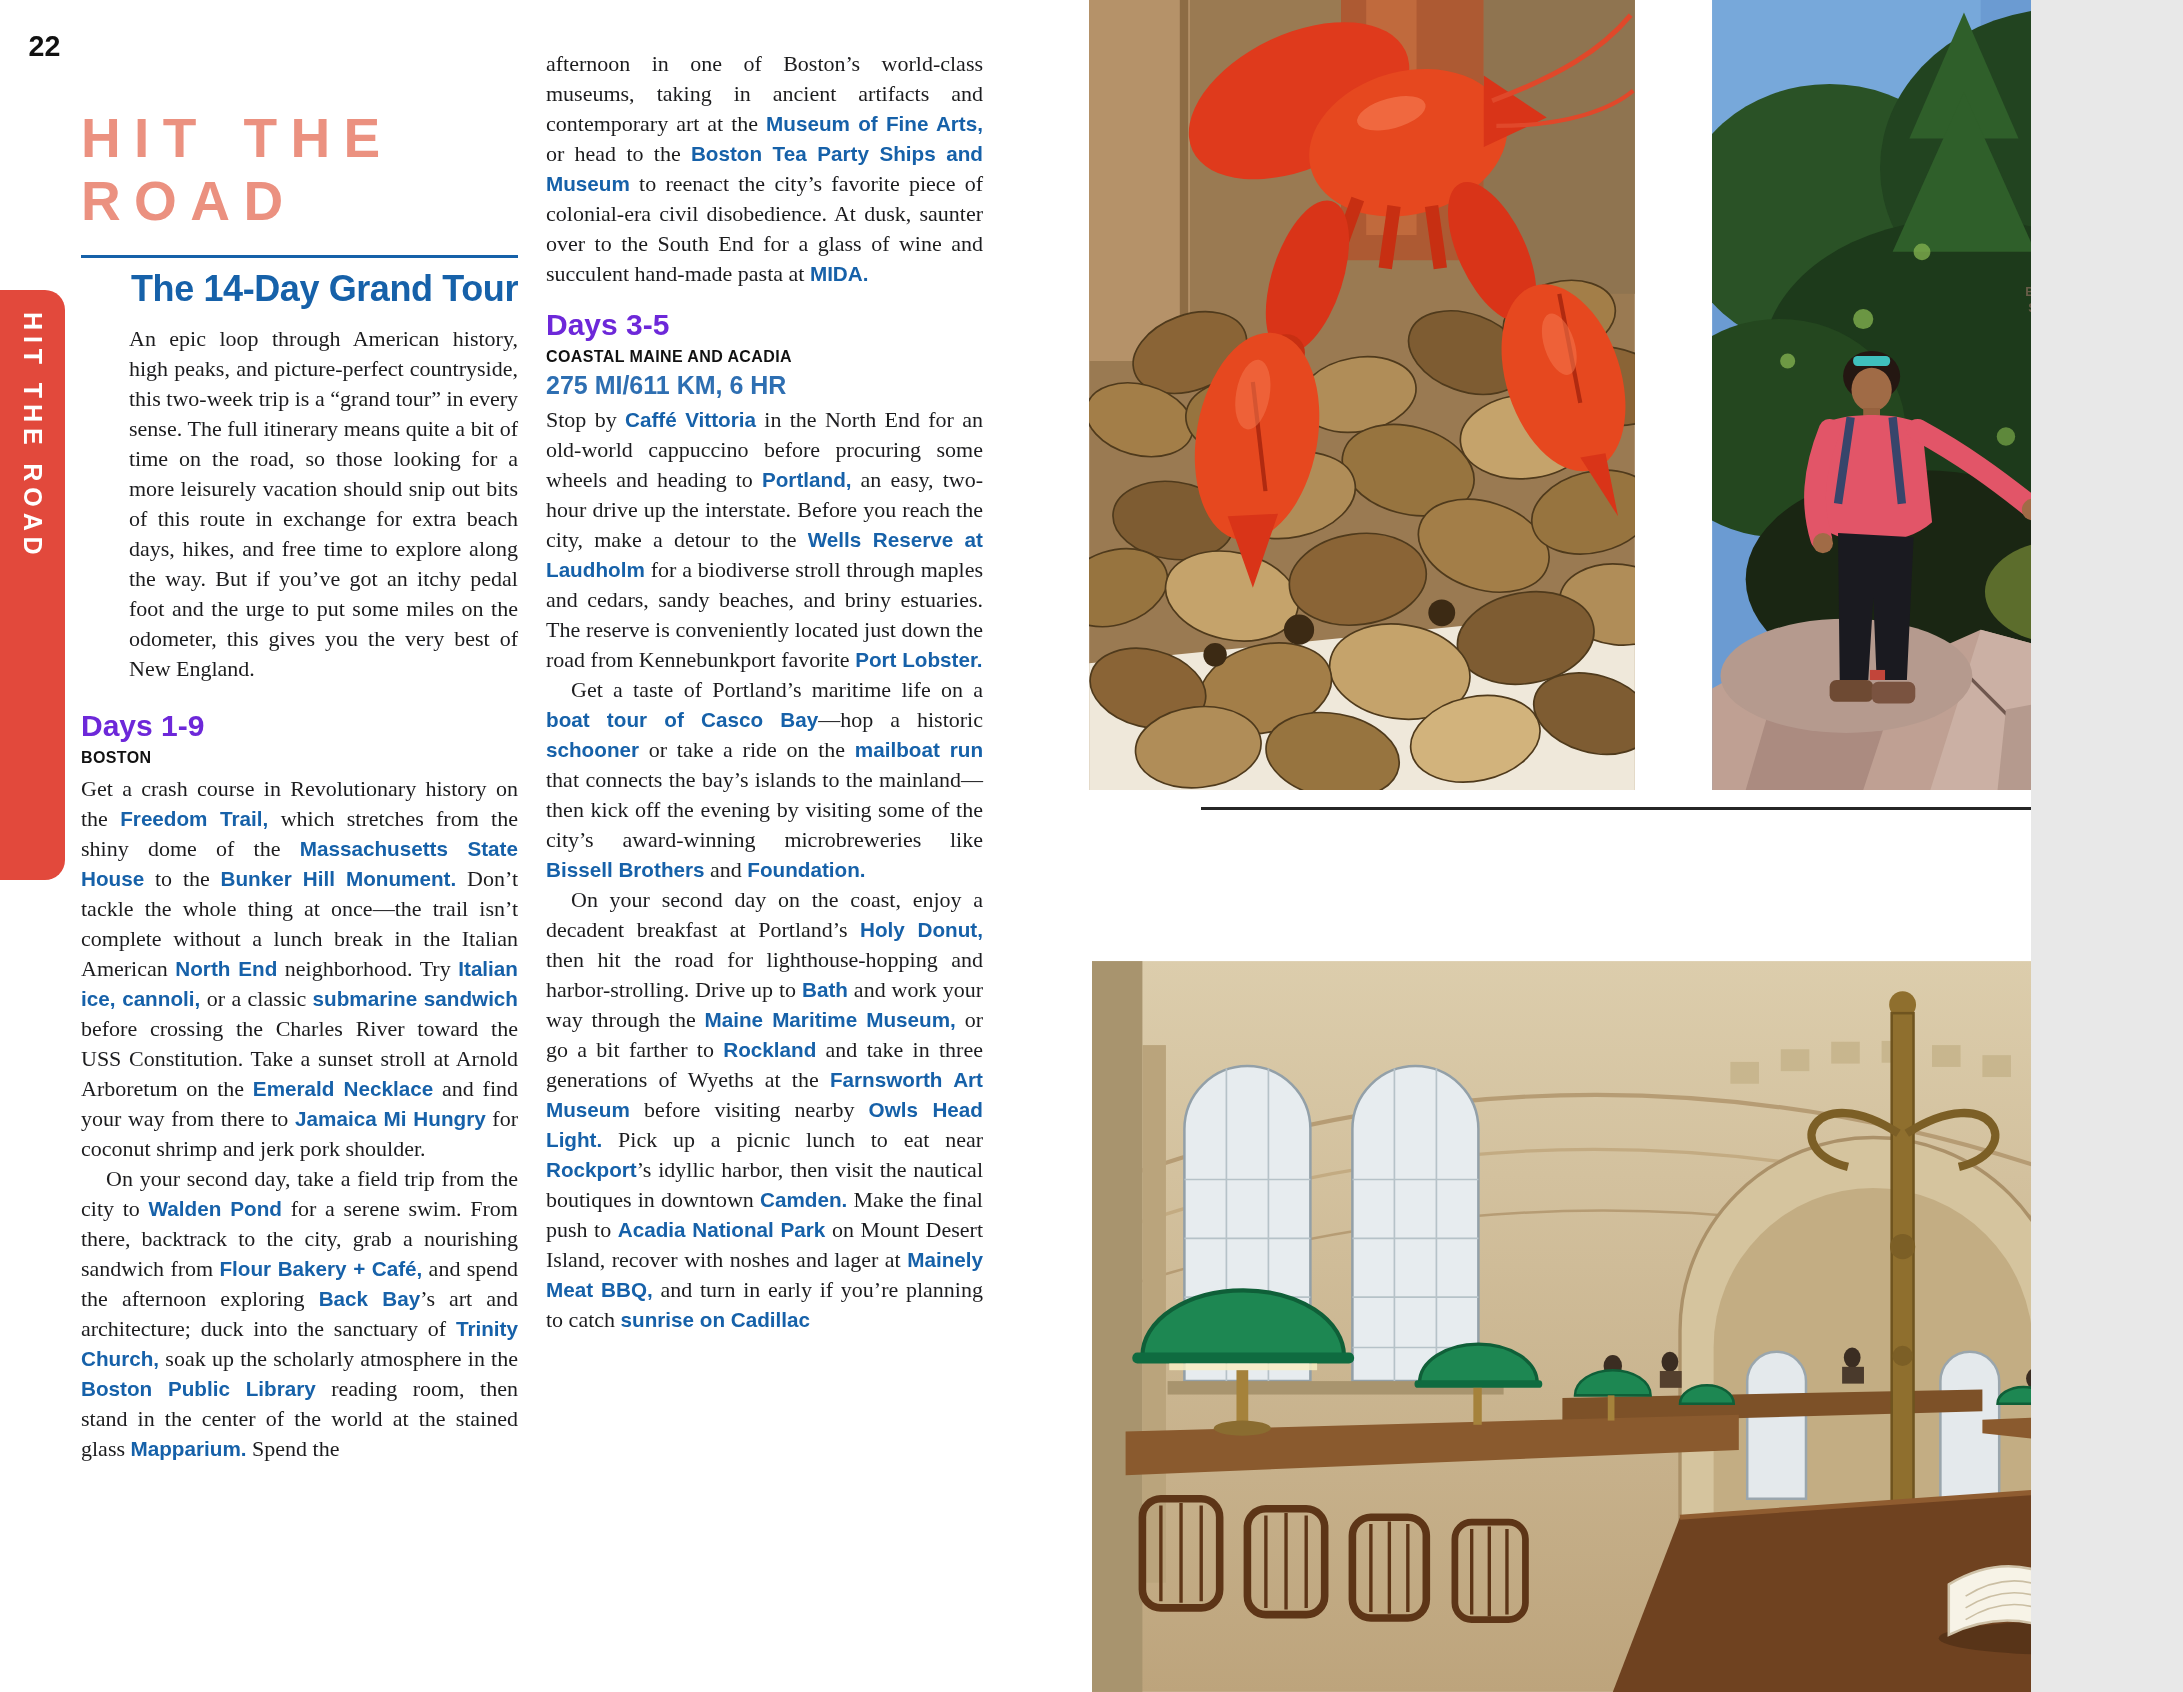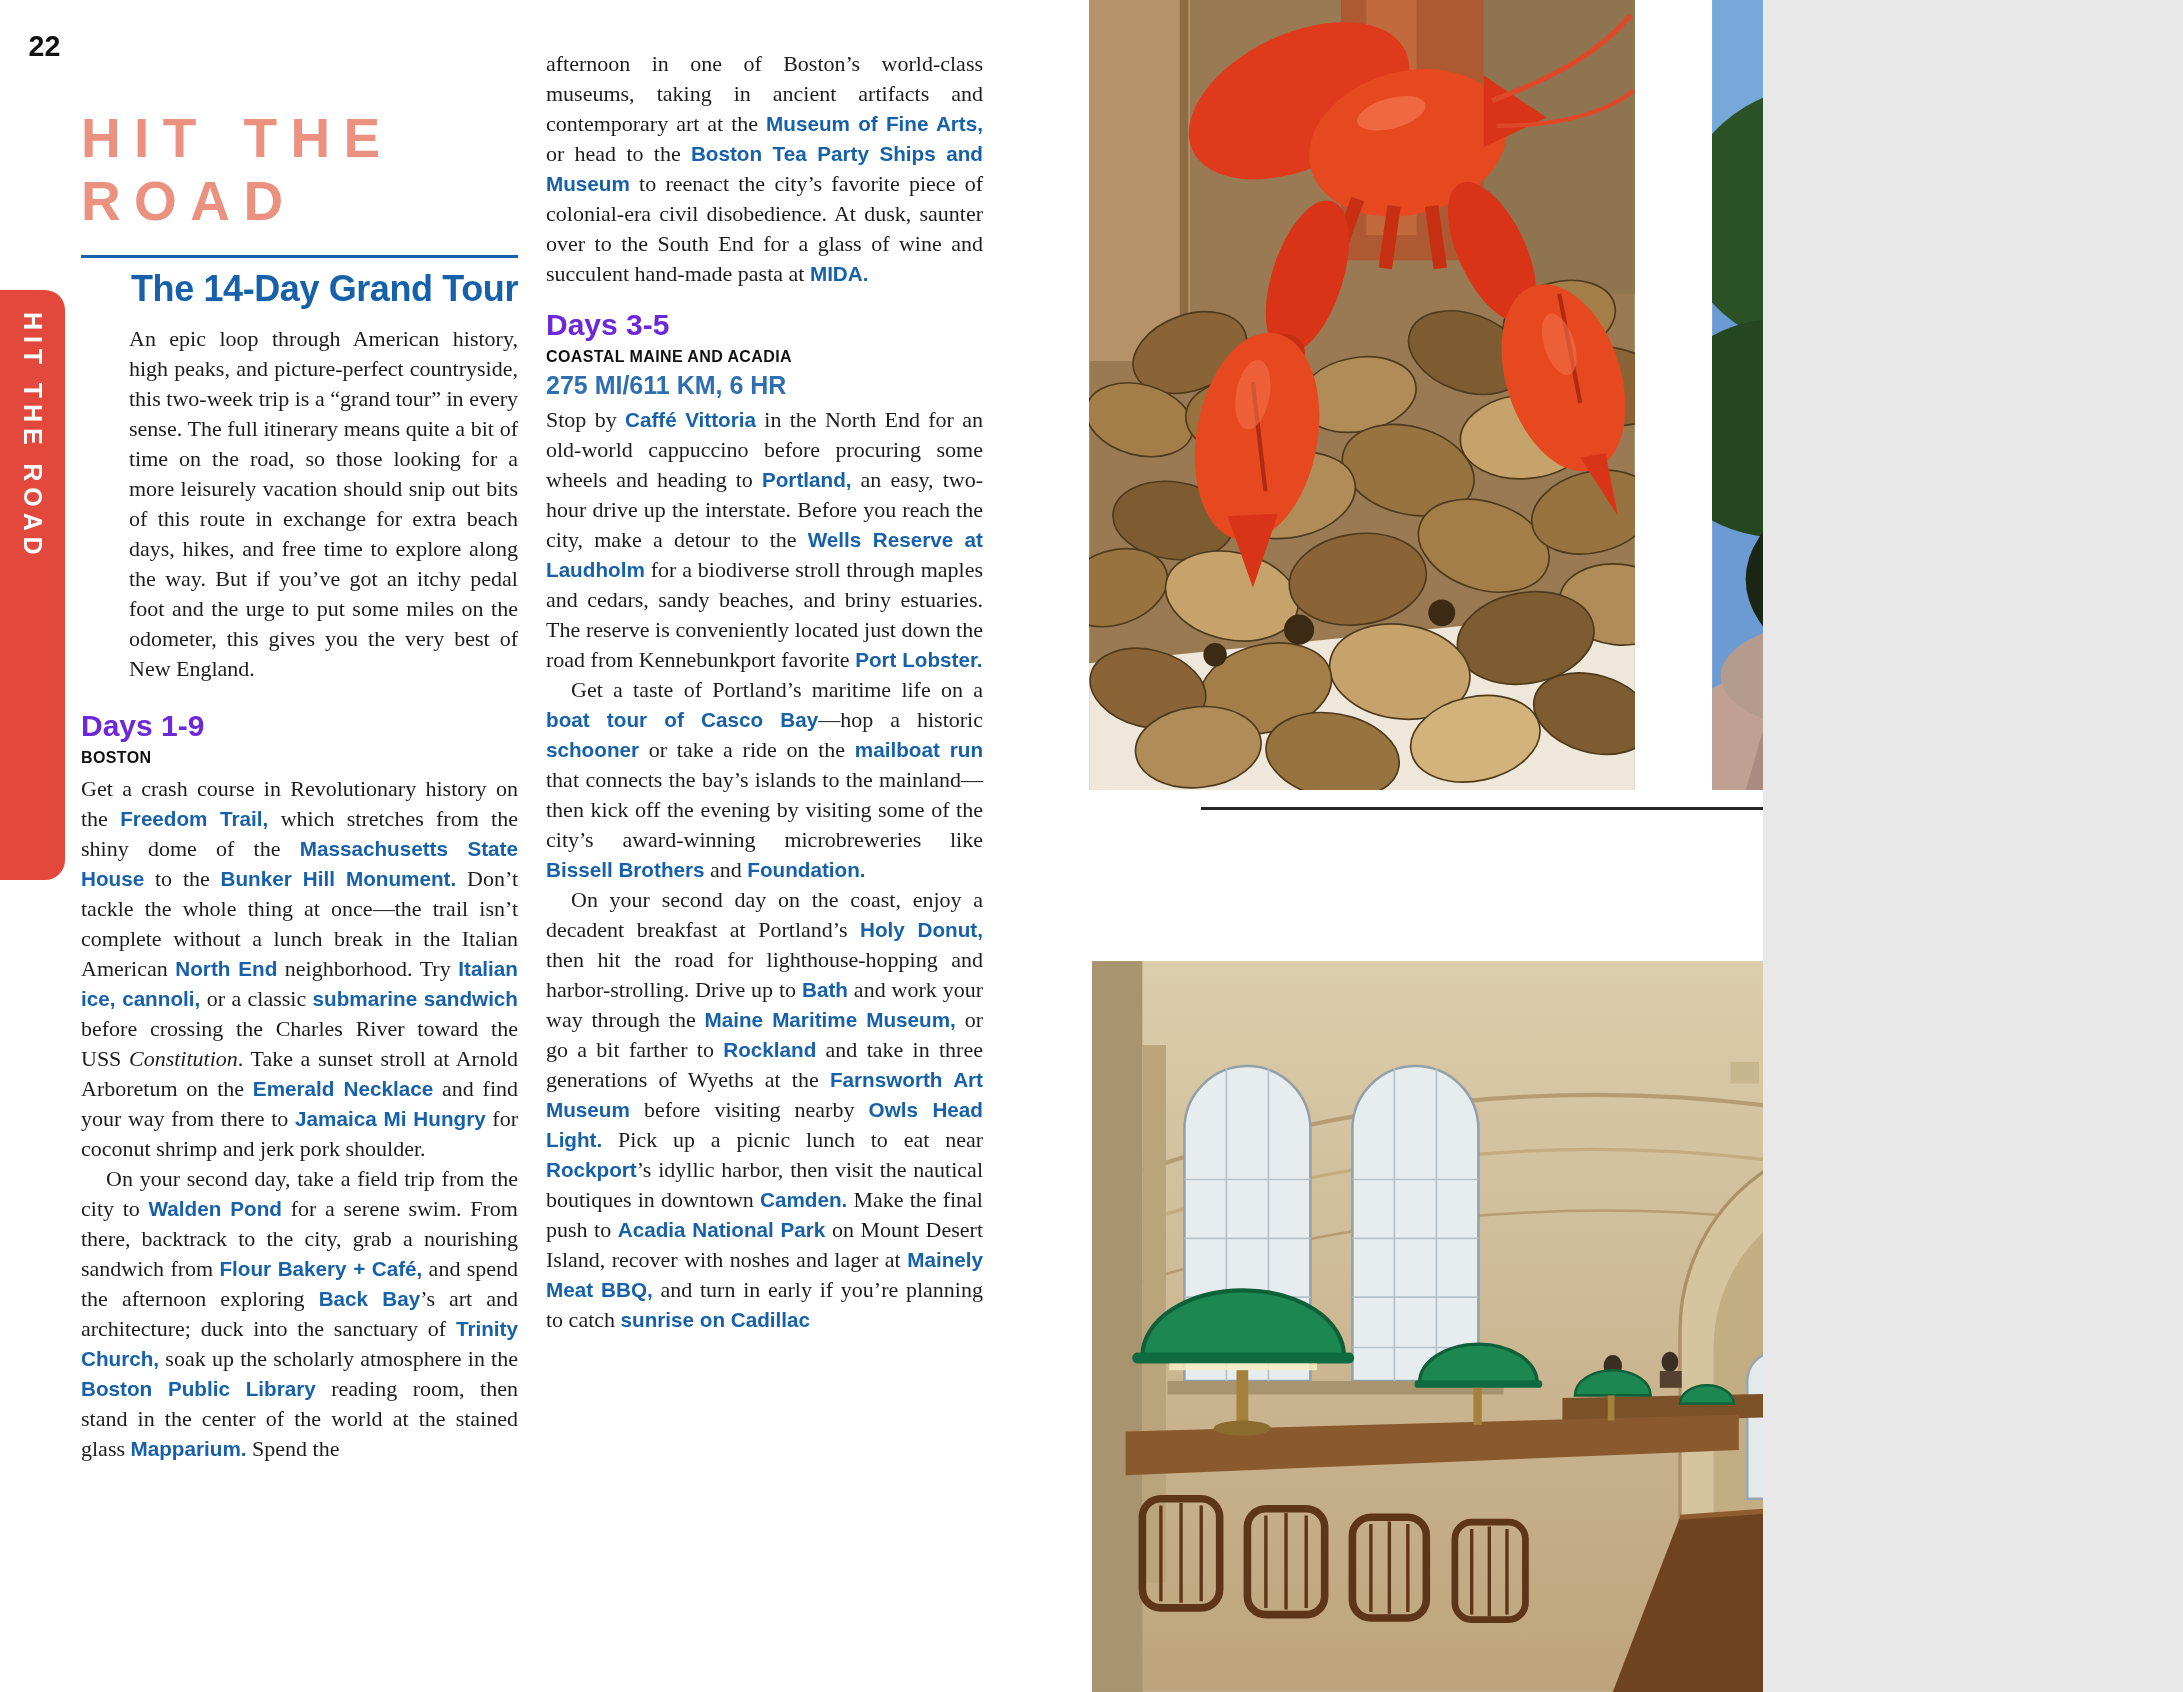--- a/index.html
+++ b/index.html
@@ -1,16 +1,16 @@
 <!DOCTYPE html>
 <html style="font-size:13.4px"><head>
 <meta charset="utf-8">
 <style>
   html,body{margin:0;padding:0;background:#e8e8e8;}
-  .page{position:relative;width:1763px;height:1692px;background:#ffffff;overflow:hidden;
+  .page{position:relative;width:2031px;height:1692px;background:#ffffff;overflow:hidden;
         font-family:"Liberation Serif","DejaVu Serif",serif;color:#1c1c1e;}
   
   .pagenum{position:absolute;left:28.6px;top:30px;font-family:"Liberation Sans",sans-serif;
            font-weight:700;font-size:28.6px;color:#111;}
   .sidetab{position:absolute;left:0;top:290px;width:65px;height:590px;background:#e2493c;
            border-radius:0 20px 20px 0;}
   .sidetab .vtxt{position:absolute;top:22px;left:50%;transform:translateX(-50%);
            writing-mode:vertical-rl;text-orientation:mixed;white-space:nowrap;
            font-family:"Liberation Sans",sans-serif;font-weight:700;font-size:25px;
            letter-spacing:5.9px;color:#ffffff;}
@@ -27,21 +27,21 @@
   p.body{margin:0;font-size:22px;line-height:30px;}
   p.intro{margin-top:13.4px;margin-left:48px;}
   p.indent{text-indent:25px;}
   h3.days{margin:25px 0 0 0;font-family:"Liberation Sans",sans-serif;font-weight:700;
           font-size:30px;color:#6d28d9;text-align:left;}
   h4.place{margin:6.7px 0 0 0;font-family:"Liberation Sans",sans-serif;font-weight:700;
            font-size:16px;letter-spacing:0.4px;color:#111;text-align:left;}
   .route{margin:5px 0 5px 0;font-family:"Liberation Sans",sans-serif;font-weight:700;
          font-size:25px;color:#2e6fb2;text-align:left;}
   .r-link{font-family:"Liberation Sans",sans-serif;font-weight:700;color:#1661a9;font-size:0.94em;}
-  .r-i{font-style:italic;}
+  .r-i{}
   
   .photo{position:absolute;overflow:hidden;}
   .photo svg{display:block;}
   .ph-seafood{left:1089px;top:0;width:546px;height:790px;}
   .ph-hiker{left:1712px;top:0;width:535px;height:790px;}
   .ph-library{left:1092px;top:961px;width:1092px;height:731px;}
   .caprule{position:absolute;left:1201px;top:807px;width:887px;height:3.4px;background:#262626;}
   .caption{position:absolute;left:1201px;top:826px;width:890px;
            font-family:"Liberation Sans",sans-serif;font-size:22px;line-height:30px;color:#111;
            text-align:left;}

